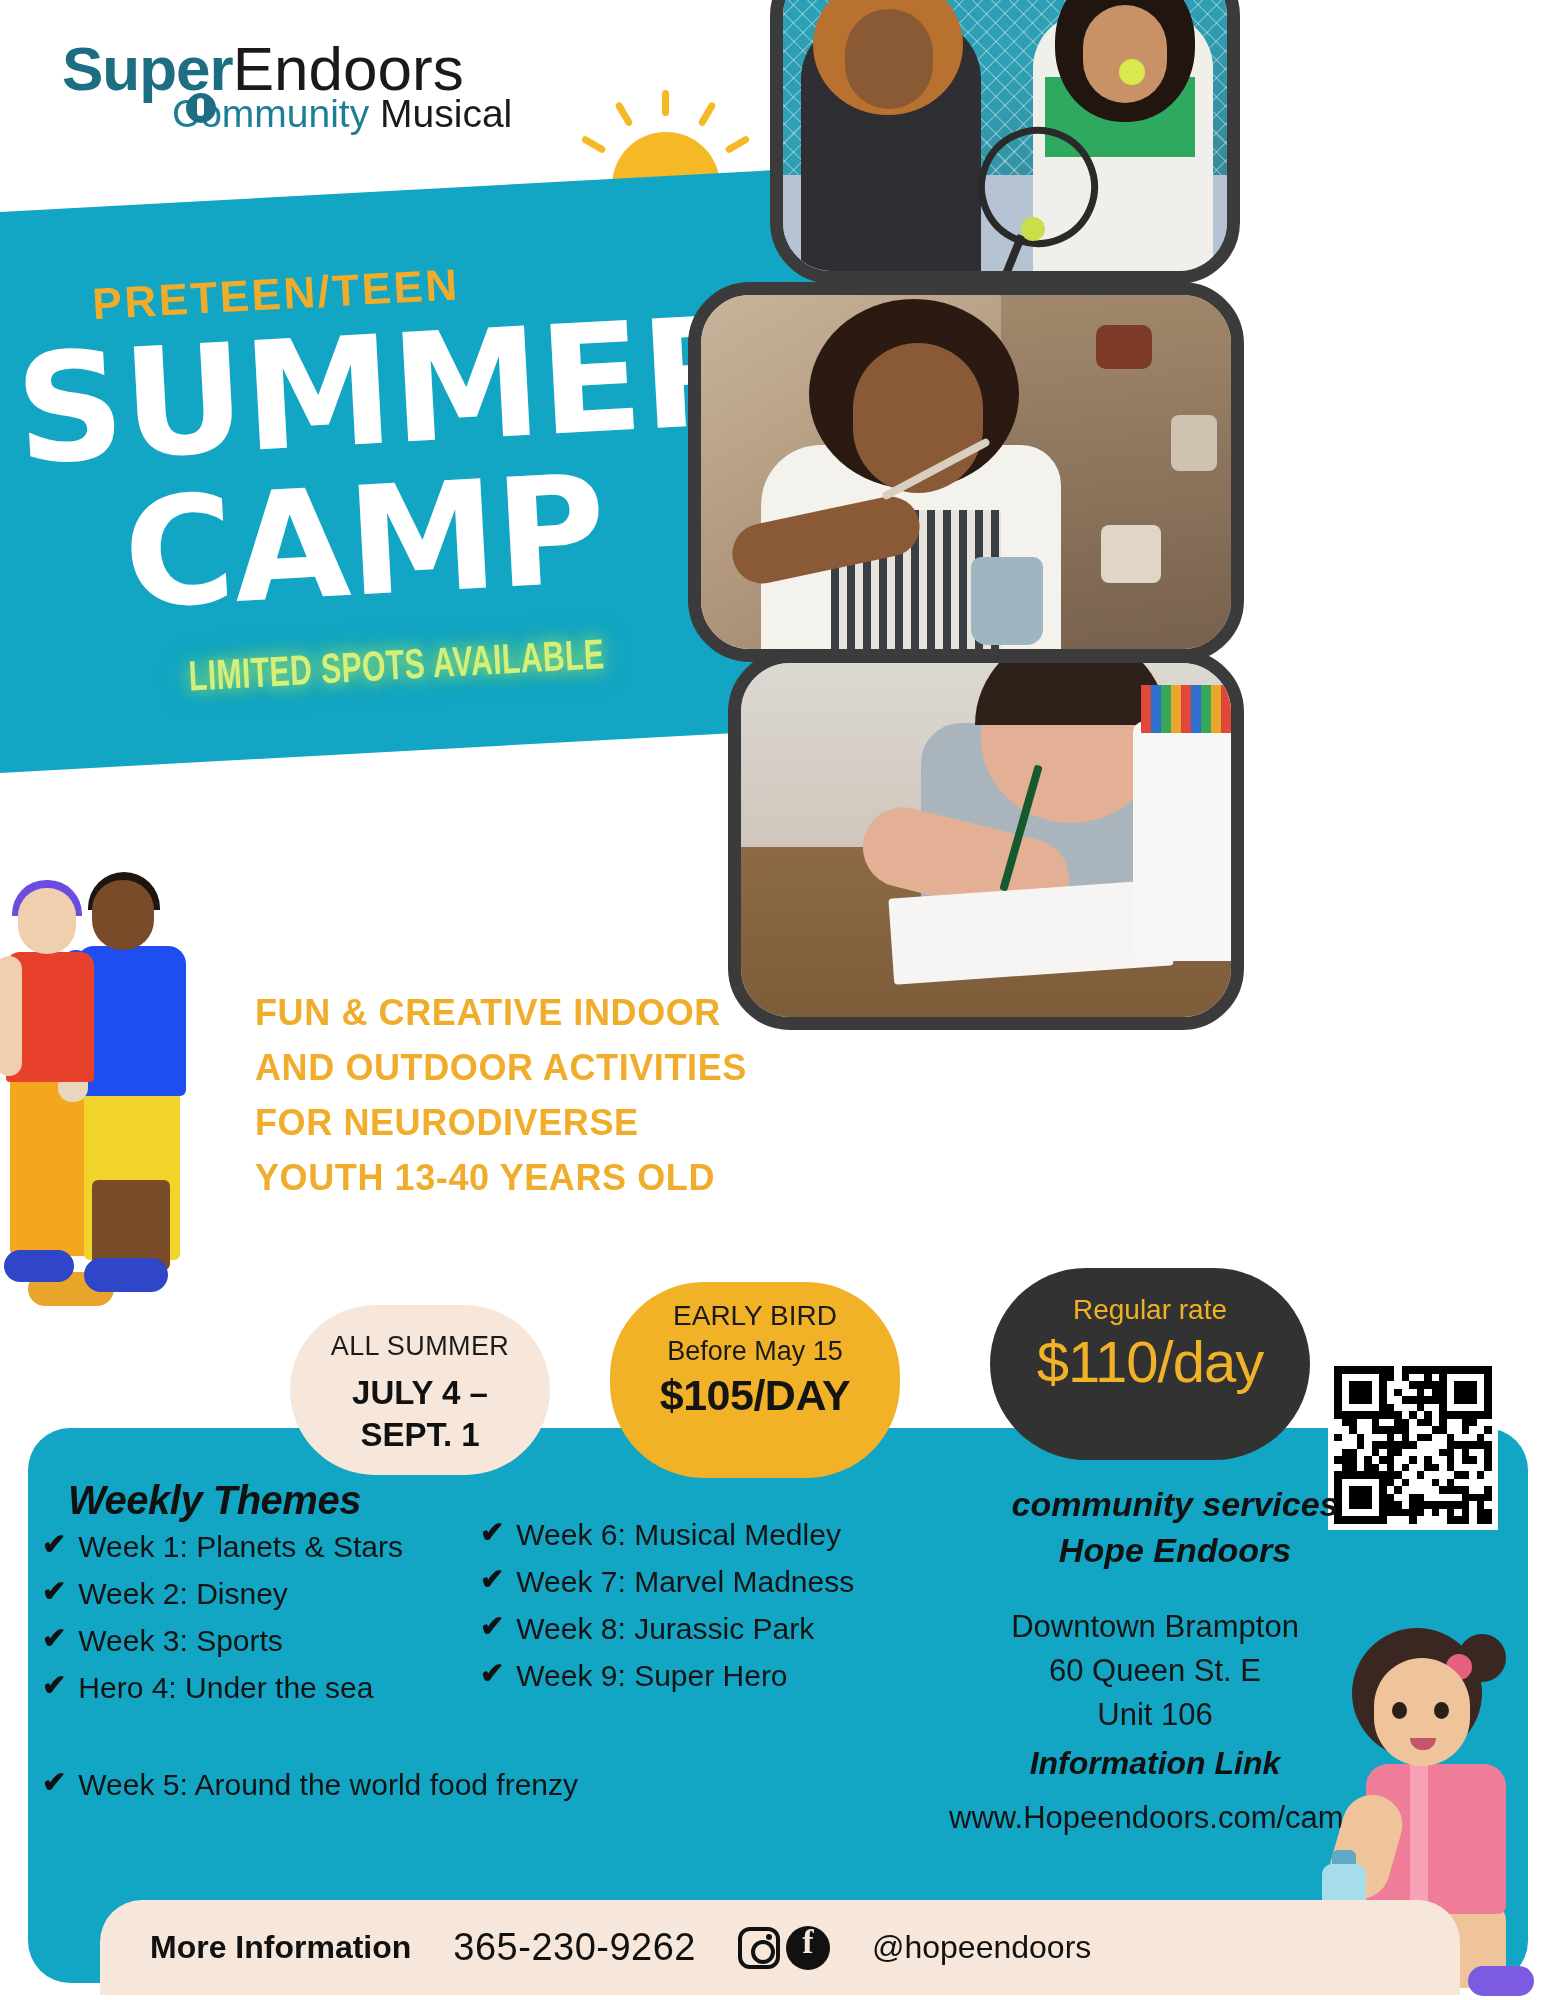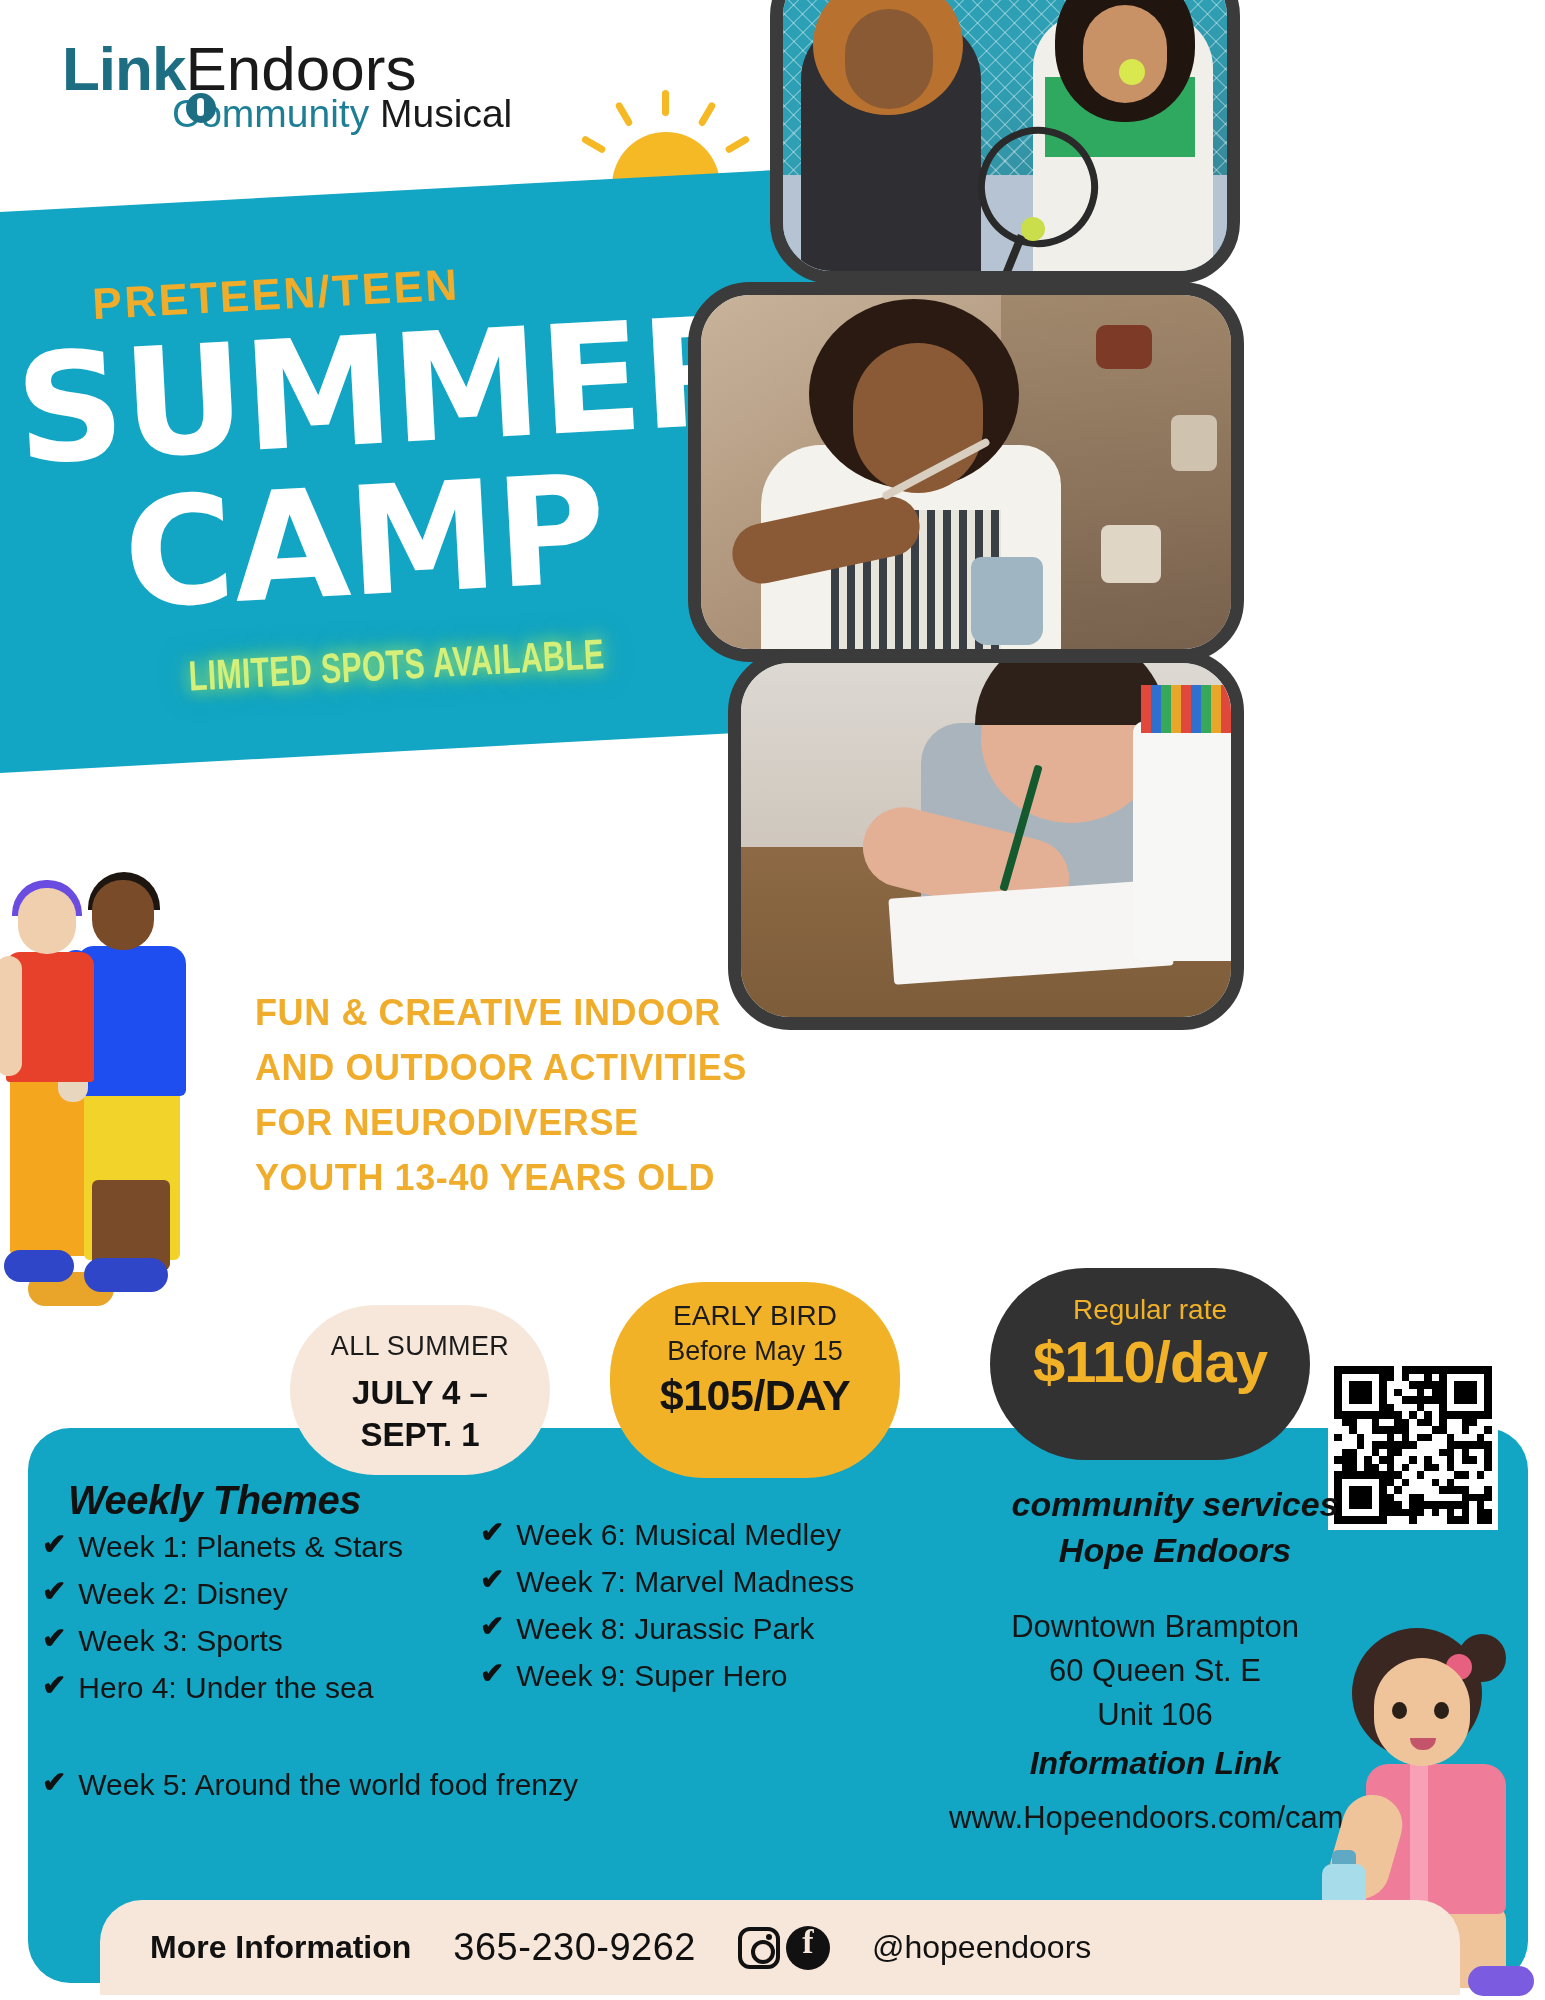--- a/index.html
+++ b/index.html
@@ -178,21 +178,21 @@
     padding-top: 18px;
   }
   .pill-amber .l1 { font-size: 28px; color:#1b1b1b; font-weight:400;}
   .pill-amber .l2 { font-size: 27px; color:#1b1b1b; font-weight:400; margin-top:4px;}
   .pill-amber .l3 { font-size: 43px; color:#141414; font-weight:800; margin-top:4px; letter-spacing:-.5px;}
   .pill-dark {
     left: 990px; top: 1268px; width: 320px; height: 192px;
     background: #323232; border-radius: 96px; padding-top: 26px;
   }
   .pill-dark .l1 { font-size: 28px; color:#F2B227; font-weight:400;}
-  .pill-dark .l2 { font-size: 58px; color:#F2B227; font-weight:700; margin-top:2px; letter-spacing:-1px;}
+  .pill-dark .l2 { font-size: 58px; color:#F2B227; font-weight:400; margin-top:2px; letter-spacing:-1px;}
 
   
   .qr {
     position:absolute; left:1328px; top:1360px; width:170px; height:170px;
     background:#ffffff; padding:6px;
   }
   .qr-grid { width:100%; height:100%; display:grid; grid-template-columns:repeat(21,1fr); grid-template-rows:repeat(21,1fr); }
   .qr-grid i { background:#000; }
 
   
@@ -267,21 +267,21 @@
     color:#F6E7DA; font-size:34px; font-weight:800; text-align:center;
     font-family:"Liberation Serif", serif;
   }
   .socials{display:flex;align-items:center;gap:6px;}
 </style>
 </head>
 <body>
 
 <div class="logo">
   <div class="logo-row1">
-    <span class="logo-hope">Link</span><span class="logo-endoors">Endoors</span>
+    <span class="logo-hope">Super</span><span class="logo-endoors">Endoors</span>
   </div>
   <div class="logo-row2">
     <span class="logo-comm">Community</span><span class="logo-serv"> Musical</span>
   </div>
   <div class="logo-dot"></div>
 </div>
 
 <div class="sun">
   <div class="sun-core"></div>
   <div class="ray" style="transform:rotate(0deg)"></div>

